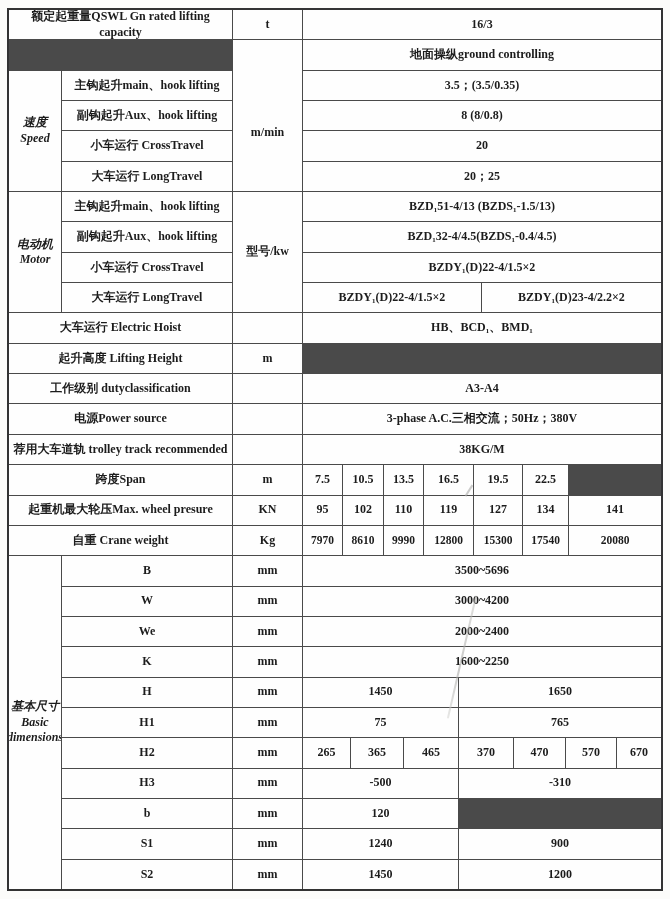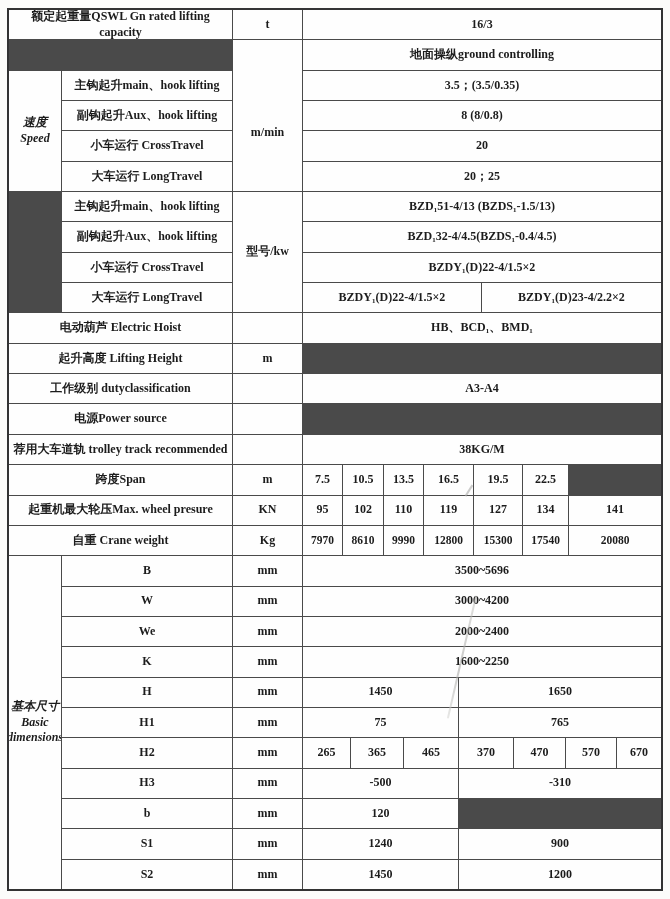--- a/index.html
+++ b/index.html
@@ -54,44 +54,47 @@
 Speed</div>
     <div class="c" style="grid-area:3/2/4/3">主钩起升main、hook lifting</div>
     <div class="c" style="grid-area:3/4/4/18">3.5；(3.5/0.35)</div>
     <div class="c" style="grid-area:4/2/5/3">副钩起升Aux、hook lifting</div>
     <div class="c" style="grid-area:4/4/5/18">8 (8/0.8)</div>
     <div class="c" style="grid-area:5/2/6/3">小车运行 CrossTravel</div>
     <div class="c" style="grid-area:5/4/6/18">20</div>
     <div class="c" style="grid-area:6/2/7/3">大车运行 LongTravel</div>
     <div class="c" style="grid-area:6/4/7/18">20；25</div>
 
+    <div class="c pre" style="grid-area:7/1/11/2">电动机
+Motor</div>
     <div class="c" style="grid-area:7/3/11/4">型号/kw</div>
     <div class="c" style="grid-area:7/2/8/3">主钩起升main、hook lifting</div>
     <div class="c" style="grid-area:7/4/8/18">BZD₁51-4/13 (BZDS₁-1.5/13)</div>
     <div class="c" style="grid-area:8/2/9/3">副钩起升Aux、hook lifting</div>
     <div class="c" style="grid-area:8/4/9/18">BZD₁32-4/4.5(BZDS₁-0.4/4.5)</div>
     <div class="c" style="grid-area:9/2/10/3">小车运行 CrossTravel</div>
     <div class="c" style="grid-area:9/4/10/18">BZDY₁(D)22-4/1.5×2</div>
     <div class="c" style="grid-area:10/2/11/3">大车运行 LongTravel</div>
     <div class="c" style="grid-area:10/4/11/12">BZDY₁(D)22-4/1.5×2</div>
     <div class="c" style="grid-area:10/12/11/18">BZDY₁(D)23-4/2.2×2</div>
 
-    <div class="c" style="grid-area:11/1/12/3">电动葫芦 Electric Hoist</div>
+    <div class="c" style="grid-area:11/1/12/3">大车运行 Electric Hoist</div>
     <div class="c" style="grid-area:11/3/12/4"></div>
     <div class="c" style="grid-area:11/4/12/18">HB、BCD₁、BMD₁</div>
 
     <div class="c" style="grid-area:12/1/13/3">起升高度 Lifting Height</div>
     <div class="c" style="grid-area:12/3/13/4">m</div>
 
     <div class="c" style="grid-area:13/1/14/3">工作级别 dutyclassification</div>
     <div class="c" style="grid-area:13/3/14/4"></div>
     <div class="c" style="grid-area:13/4/14/18">A3-A4</div>
 
     <div class="c" style="grid-area:14/1/15/3">电源Power source</div>
     <div class="c" style="grid-area:14/3/15/4"></div>
+    <div class="c" style="grid-area:14/4/15/18">3-phase A.C.三相交流；50Hz；380V</div>
 
     <div class="c" style="grid-area:15/1/16/3">荐用大车道轨 trolley track recommended</div>
     <div class="c" style="grid-area:15/3/16/4"></div>
     <div class="c" style="grid-area:15/4/16/18">38KG/M</div>
 
     <div class="c" style="grid-area:16/1/17/3">跨度Span</div>
     <div class="c" style="grid-area:16/3/17/4">m</div>
     <div class="c" style="grid-area:16/4/17/5">7.5</div>
     <div class="c" style="grid-area:16/5/17/7">10.5</div>
     <div class="c" style="grid-area:16/7/17/9">13.5</div>

